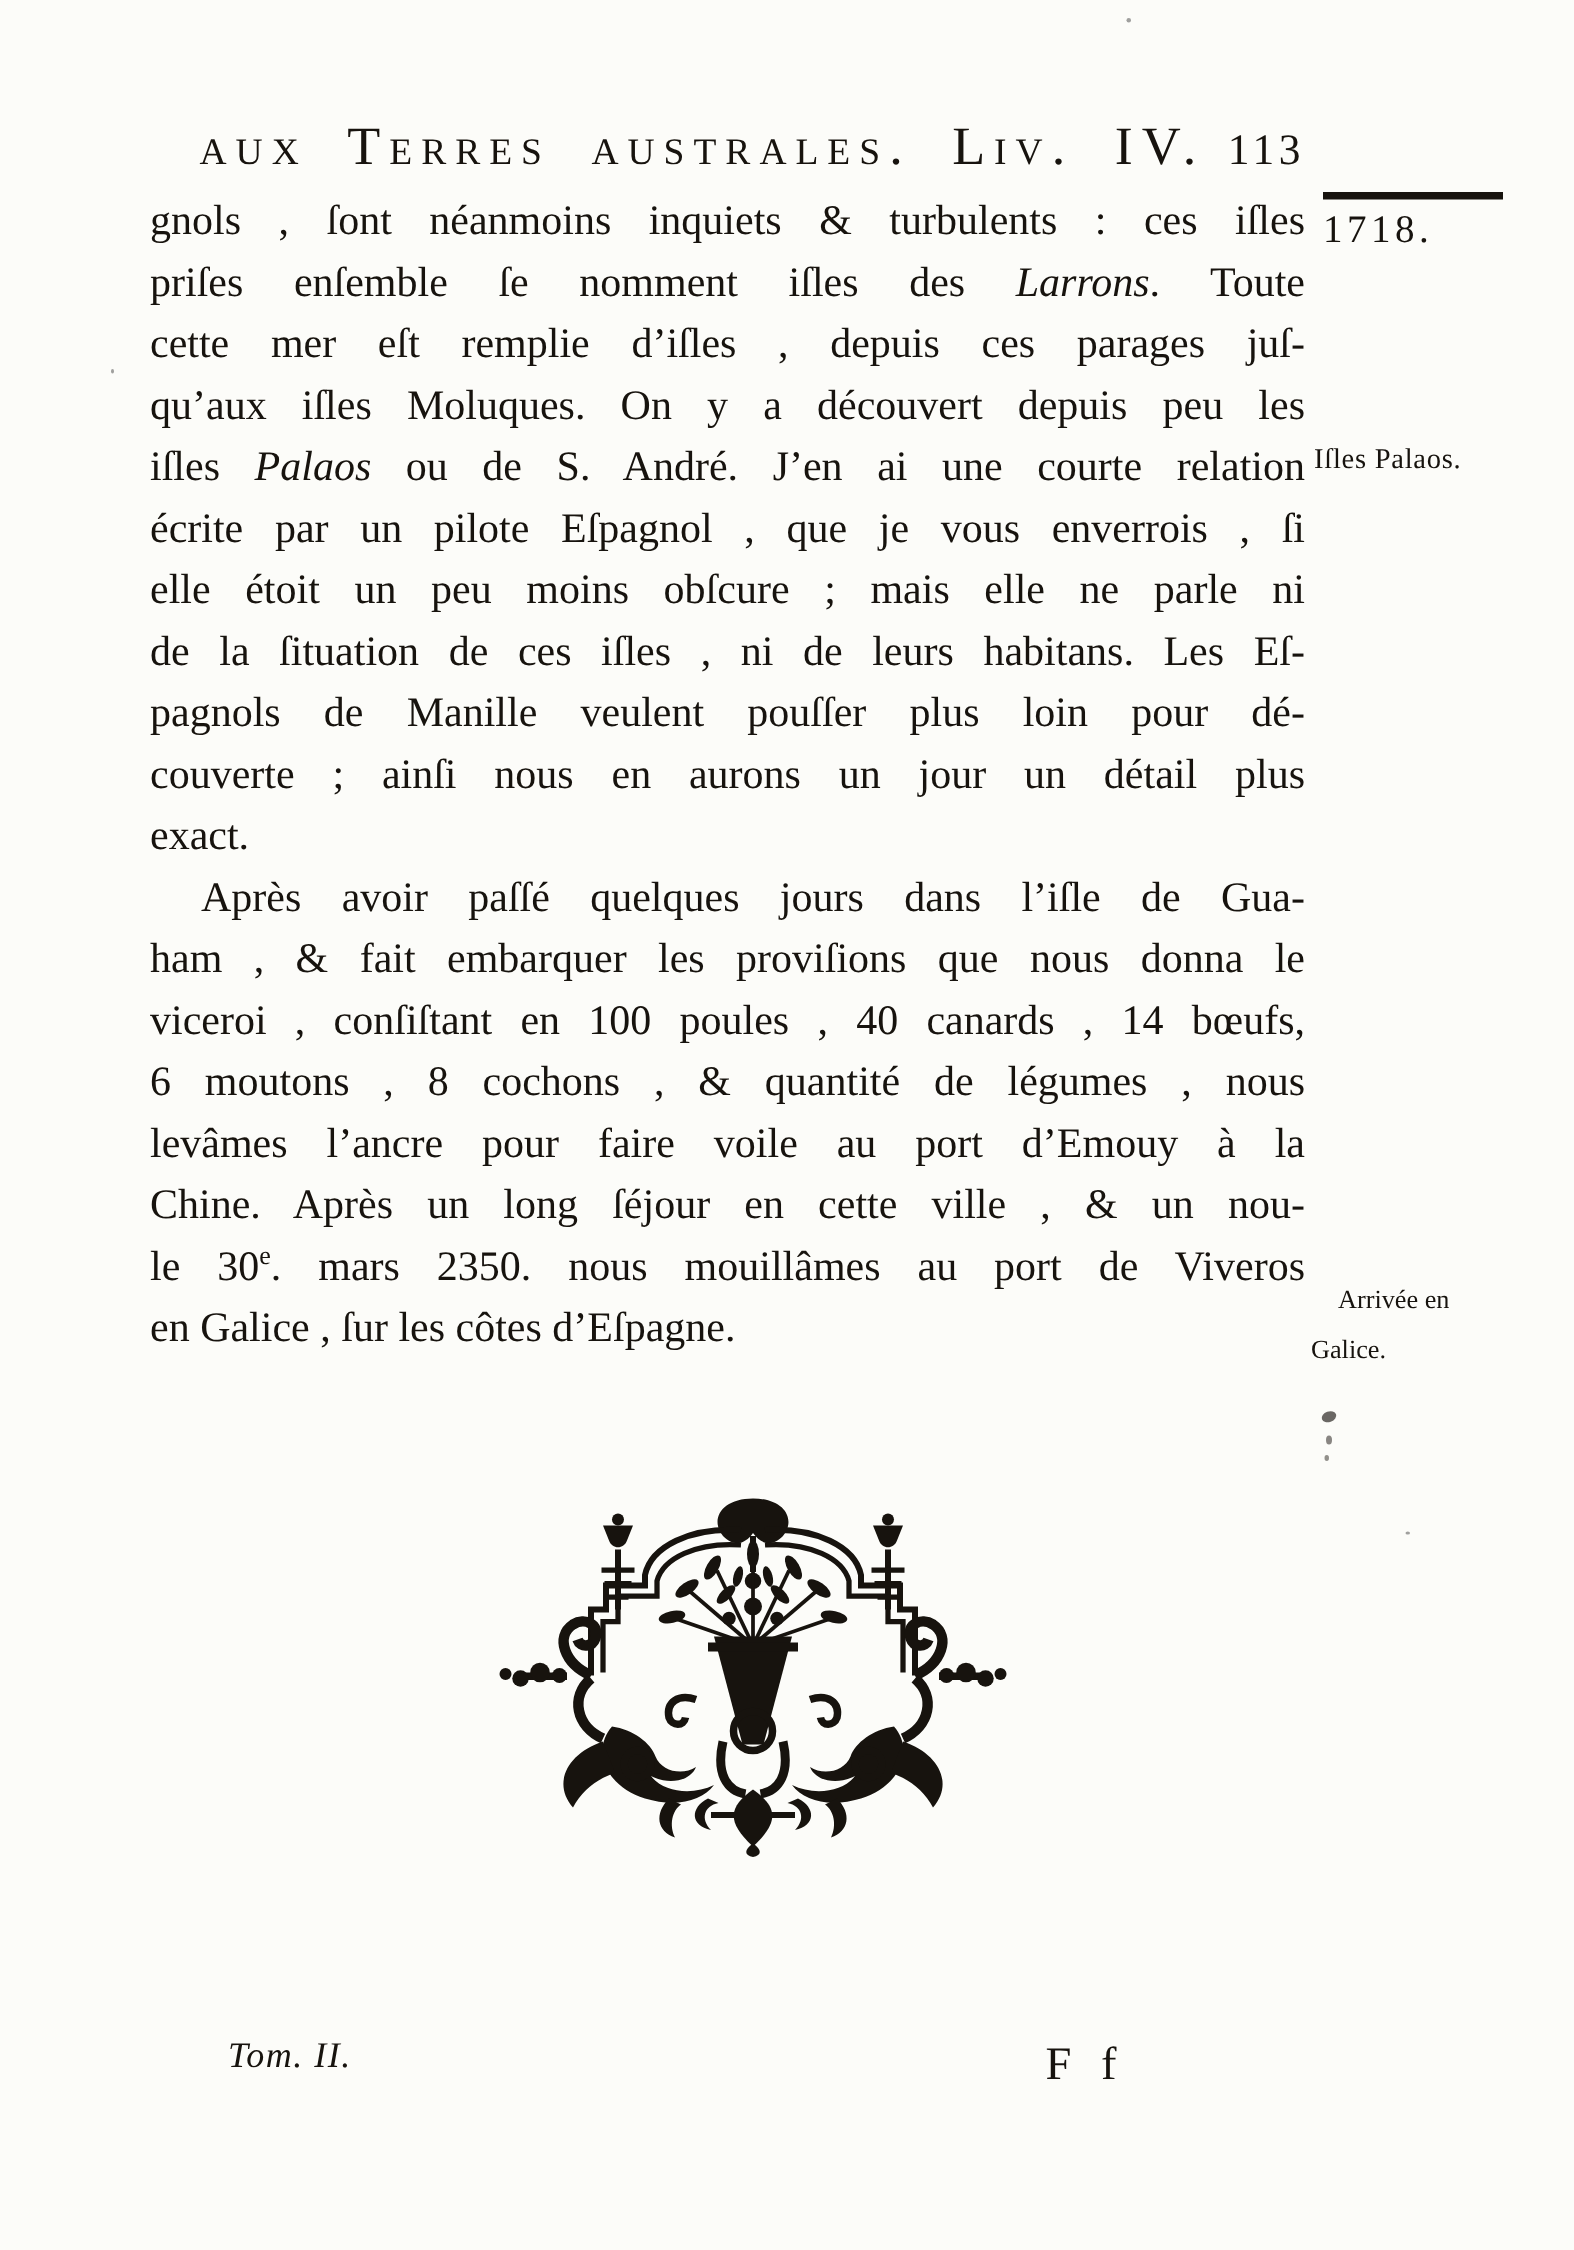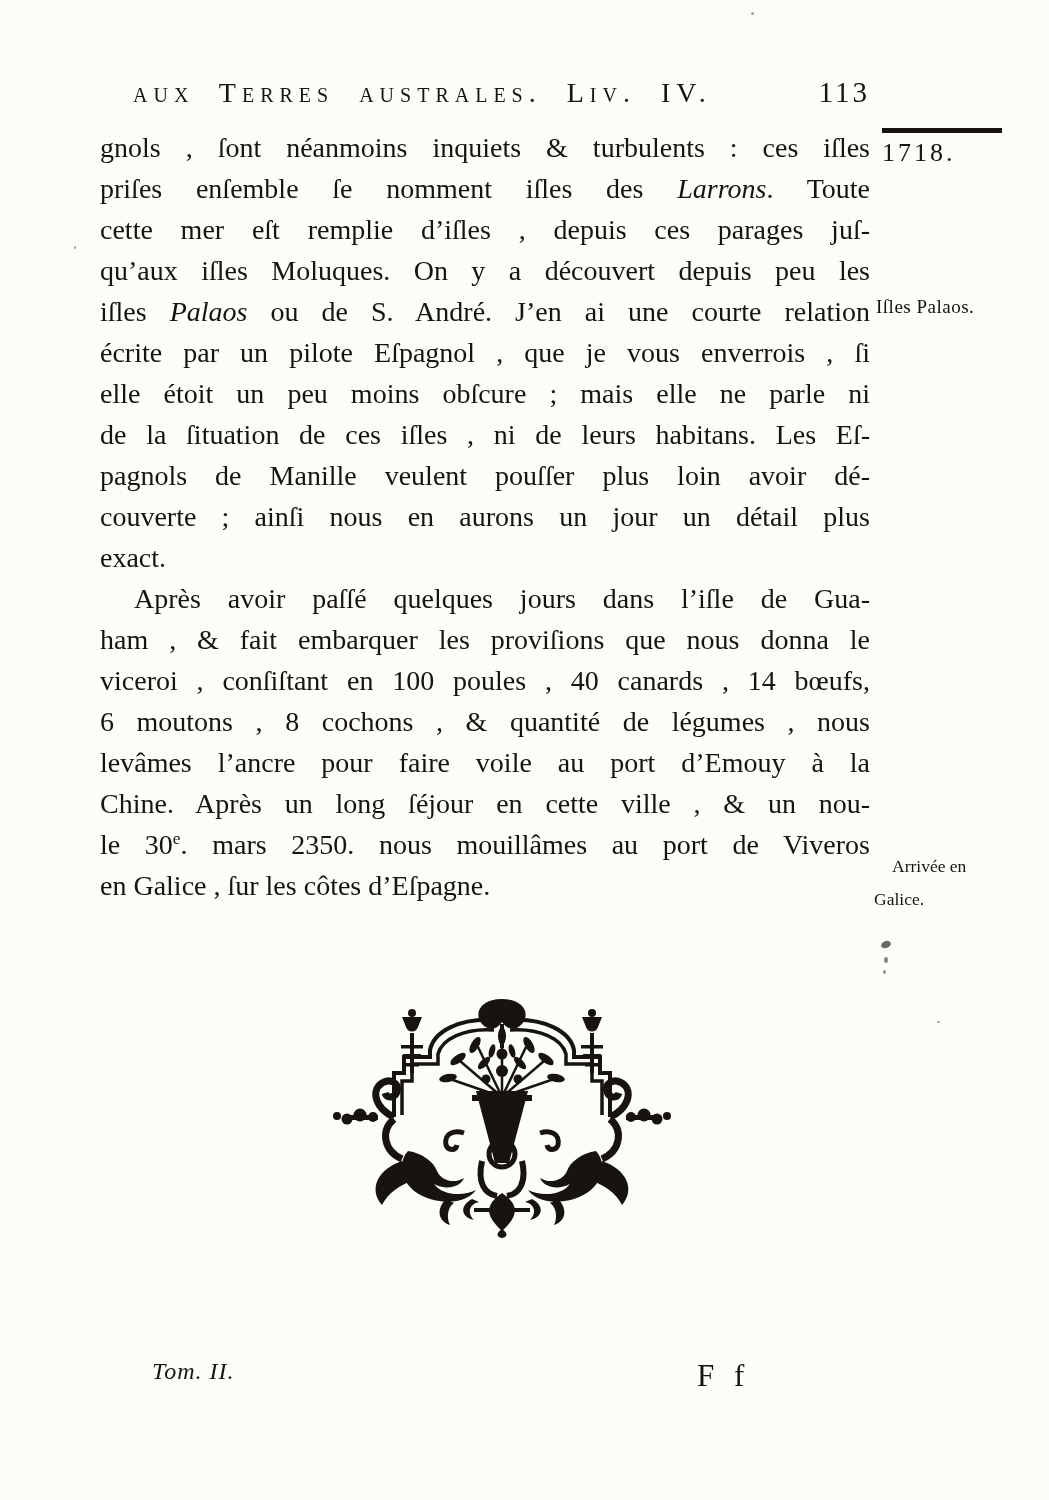--- a/index.html
+++ b/index.html
@@ -8,21 +8,21 @@
     background:#fcfcf9; overflow:hidden;
     font-family:"Liberation Serif","DejaVu Serif",serif;
     color:#17130e;
   }
   
   .header {
     position:absolute; left:133px; top:76px; width:737px;
     display:flex; justify-content:space-between; align-items:baseline;
   }
   .header .title {
-    font-variant:small-caps; font-size:28px; letter-spacing:6px; word-spacing:12px;
+    font-variant:small-caps; font-size:36px; letter-spacing:6px; word-spacing:12px;
     white-space:nowrap;
   }
   .header .pagenum { font-size:29px; letter-spacing:3px; }
   
   .body-text { position:absolute; left:100px; top:127px; width:770px; font-size:28px; }
   .line {
     height:41px; line-height:41px;
     text-align:justify; text-align-last:justify;
     overflow:visible; white-space:normal;
   }
@@ -90,21 +90,21 @@
 
   <div class="body-text">
       <div class="line"><span>gnols , ſont néanmoins inquiets &amp; turbulents : ces iſles</span></div>
       <div class="line"><span>priſes enſemble ſe nomment iſles des </span><span class="it">Larrons</span><span>. Toute</span></div>
       <div class="line"><span>cette mer eſt remplie d’iſles , depuis ces parages juſ-</span></div>
       <div class="line"><span>qu’aux iſles Moluques. On y a découvert depuis peu les</span></div>
       <div class="line"><span>iſles </span><span class="it">Palaos</span><span> ou de S. André. J’en ai une courte relation</span></div>
       <div class="line"><span>écrite par un pilote Eſpagnol , que je vous enverrois , ſi</span></div>
       <div class="line"><span>elle étoit un peu moins obſcure ; mais elle ne parle ni</span></div>
       <div class="line"><span>de la ſituation de ces iſles , ni de leurs habitans. Les Eſ-</span></div>
-      <div class="line"><span>pagnols de Manille veulent pouſſer plus loin avoir dé-</span></div>
+      <div class="line"><span>pagnols de Manille veulent pouſſer plus loin pour dé-</span></div>
       <div class="line"><span>couverte ; ainſi nous en aurons un jour un détail plus</span></div>
       <div class="line no-just"><span>exact.</span></div>
       <div class="line indent"><span>Après avoir paſſé quelques jours dans l’iſle de Gua-</span></div>
       <div class="line"><span>ham , &amp; fait embarquer les proviſions que nous donna le</span></div>
       <div class="line"><span>viceroi , conſiſtant en 100 poules , 40 canards , 14 bœufs,</span></div>
       <div class="line"><span>6 moutons , 8 cochons , &amp; quantité de légumes , nous</span></div>
       <div class="line"><span>levâmes l’ancre pour faire voile au port d’Emouy à la</span></div>
       <div class="line"><span>Chine. Après un long ſéjour en cette ville , &amp; un nou-</span></div>
       <div class="line"><span>le 30</span><sup>e</sup><span>. mars 2350. nous mouillâmes au port de Viveros</span></div>
       <div class="line no-just"><span>en Galice , ſur les côtes d’Eſpagne.</span></div>

